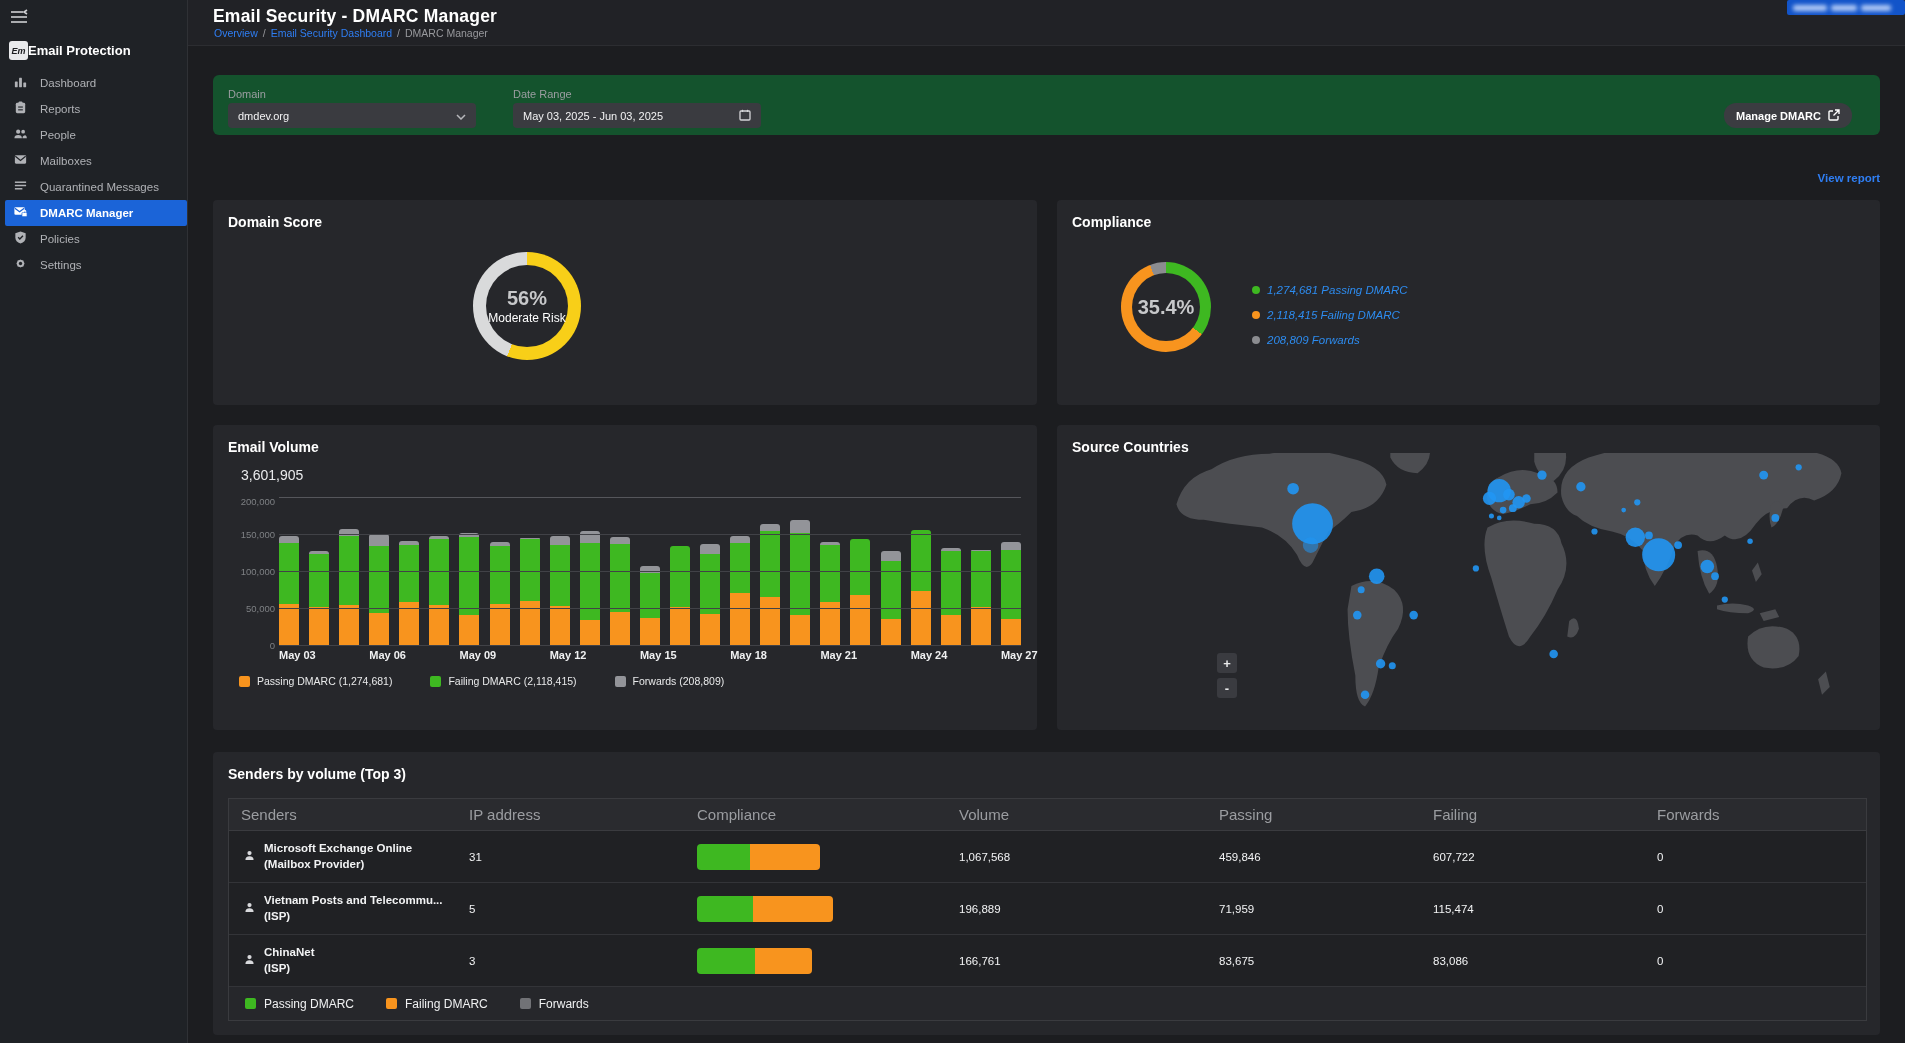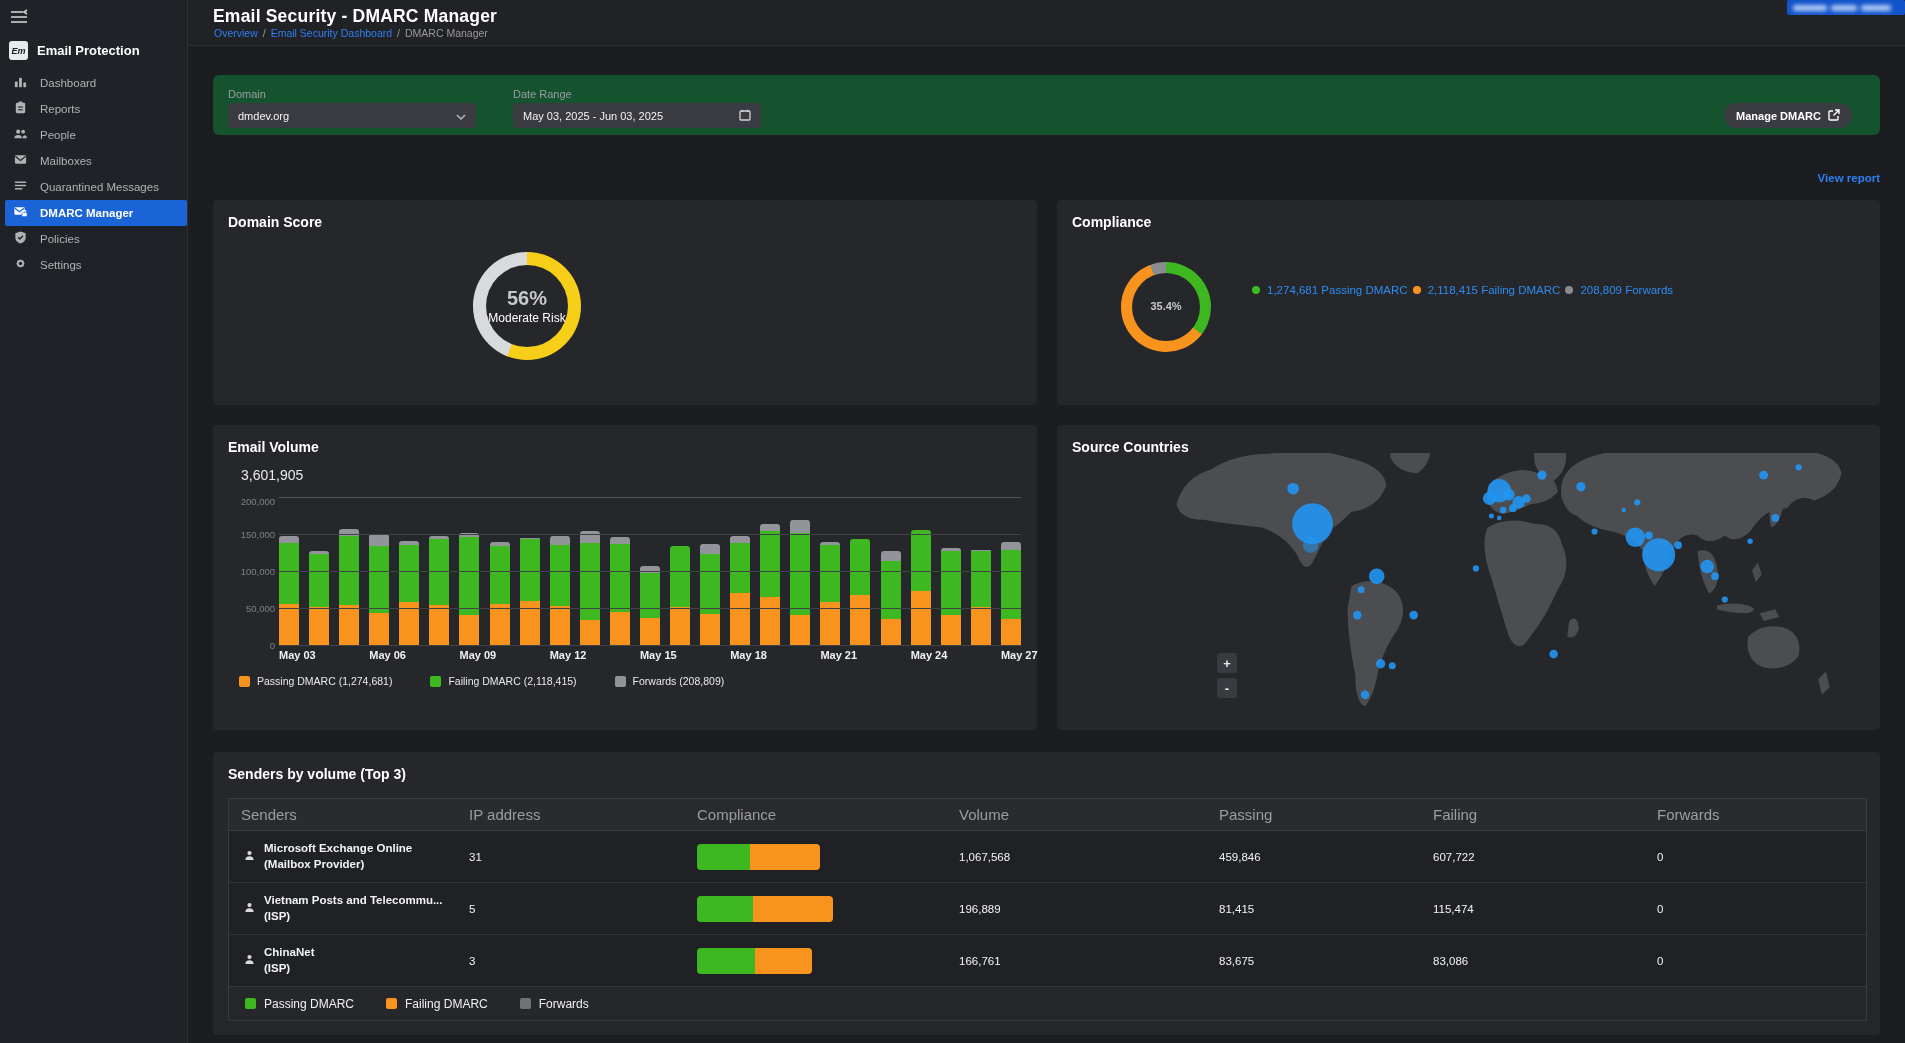--- a/index.html
+++ b/index.html
@@ -2,21 +2,21 @@
 <html><head>
 <meta charset="utf-8">
 <style>
   html,body{margin:0;padding:0;background:#17181b;}
   body{width:1905px;height:1043px;position:relative;overflow:hidden;
        font-family:"Liberation Sans","DejaVu Sans",sans-serif;color:#fff;font-size:12px;}
   
   .sidebar{position:absolute;left:0;top:0;width:188px;height:1043px;background:#1f2226;
            border-right:1px solid #2f3135;box-sizing:border-box;z-index:5;}
   .hamburger{margin:9px 0 0 10px;width:20px;height:18px;cursor:pointer;}
-  .brand{display:flex;align-items:center;gap:9px;margin:14px 0 10px 9px;}
+  .brand{display:flex;align-items:center;margin:14px 0 10px 9px;}
   .brand-logo{width:19px;height:19px;background:#e9eaec;border-radius:3px;color:#1c1d20;
               font-size:9px;font-style:italic;font-weight:bold;display:flex;align-items:center;justify-content:center;}
   .brand-name{font-size:13px;font-weight:bold;}
   .nav{display:flex;flex-direction:column;}
   .nav-item{display:flex;align-items:center;gap:12px;height:26px;padding-left:13px;color:#b0b2b6;cursor:pointer;}
   .nav-item svg{flex:0 0 15px;}
   .nav-item .lbl{font-size:11.5px;}
   .nav-item.active{background:#1b64d8;color:#fff;margin-left:5px;padding-left:8px;border-radius:2px;}
   .nav-item.active .lbl{font-weight:bold;}
   
@@ -50,27 +50,27 @@
   
   .donut{position:absolute;border-radius:50%;}
   .donut .hole{position:absolute;background:#26272b;border-radius:50%;}
   .donut .ctr{position:absolute;inset:0;display:flex;flex-direction:column;align-items:center;justify-content:center;line-height:1.25;}
   .donut .pct{font-size:20px;font-weight:bold;color:#c7c8ca;}
   .donut .sub{font-size:12px;color:#fff;}
   #donut-score{left:260px;top:52px;width:108px;height:108px;}
   #donut-score .hole{left:13px;top:13px;width:82px;height:82px;}
   #donut-comp{left:64px;top:62px;width:90px;height:90px;}
   #donut-comp .hole{left:11px;top:11px;width:68px;height:68px;}
-  #donut-comp .pct{font-size:11px;}
+  #donut-comp .pct{font-size:20px;}
   .imp-box{position:absolute;left:464px;top:83px;width:150px;height:72px;background:#2e2f34;border-radius:3px;padding:12px 14px;box-sizing:border-box;}
   .imp-score{color:#f8cf18;}
   .imp-score b{font-size:19px;font-weight:bold;}
   .imp-score span{font-size:13px;}
   .imp-label{margin-top:6px;font-size:11.5px;color:#fff;}
-  .comp-legend{position:absolute;left:195px;top:84px;display:flex;flex-direction:row;gap:5px;}
+  .comp-legend{position:absolute;left:195px;top:84px;display:flex;flex-direction:column;gap:13px;font-style:italic;}
   .comp-legend .li{display:flex;align-items:center;gap:7px;font-size:11.5px;color:#2d8cf0;cursor:pointer;}
   .comp-legend .dot{width:8px;height:8px;border-radius:50%;}
   
   .vol-total{position:absolute;left:28px;top:42px;font-size:14px;color:#e9eaec;}
   .chart-wrap{position:absolute;left:16px;top:72px;width:792px;height:175px;}
   .plot{position:absolute;left:50px;top:0;width:742px;height:148px;}
   .gline{position:absolute;left:0;right:0;height:1px;background:#414247;}
   .gline.top{background:#55565b;}
   .ytick{position:absolute;right:746px;transform:translateY(-50%);font-size:9.5px;color:#7e8084;white-space:nowrap;}
   .bars{position:absolute;left:0;bottom:0;width:742px;height:148px;display:flex;justify-content:space-between;align-items:flex-end;}
@@ -569,21 +569,21 @@
                     <path d="M3,13.5 Q3,9 8,9 Q13,9 13,13.5 Z"></path>
                   </g>
                 </svg></span>
               <span class="nm"><span>Vietnam Posts and Telecommu...</span><span class="t2">(ISP)</span></span>
             </div>
             <div class="td">5</div>
             <div class="td" style="padding-left:0">
               <div class="cbar" style="width: 136px; background: linear-gradient(to right, rgb(62, 184, 33) 0px, rgb(62, 184, 33) 41%, rgb(248, 148, 30) 41%, rgb(248, 148, 30) 100%);"></div>
             </div>
             <div class="td">196,889</div>
-            <div class="td">81,415</div>
+            <div class="td">71,959</div>
             <div class="td">115,474</div>
             <div class="td">0</div>
           </div>
           <div class="trow">
             <div class="td sender">
               <span><svg width="13" height="13" viewBox="0 0 16 16">
                   <g fill="#d8d9dc">
                     <circle cx="8" cy="5" r="2.6"></circle>
                     <path d="M3,13.5 Q3,9 8,9 Q13,9 13,13.5 Z"></path>
                   </g>

